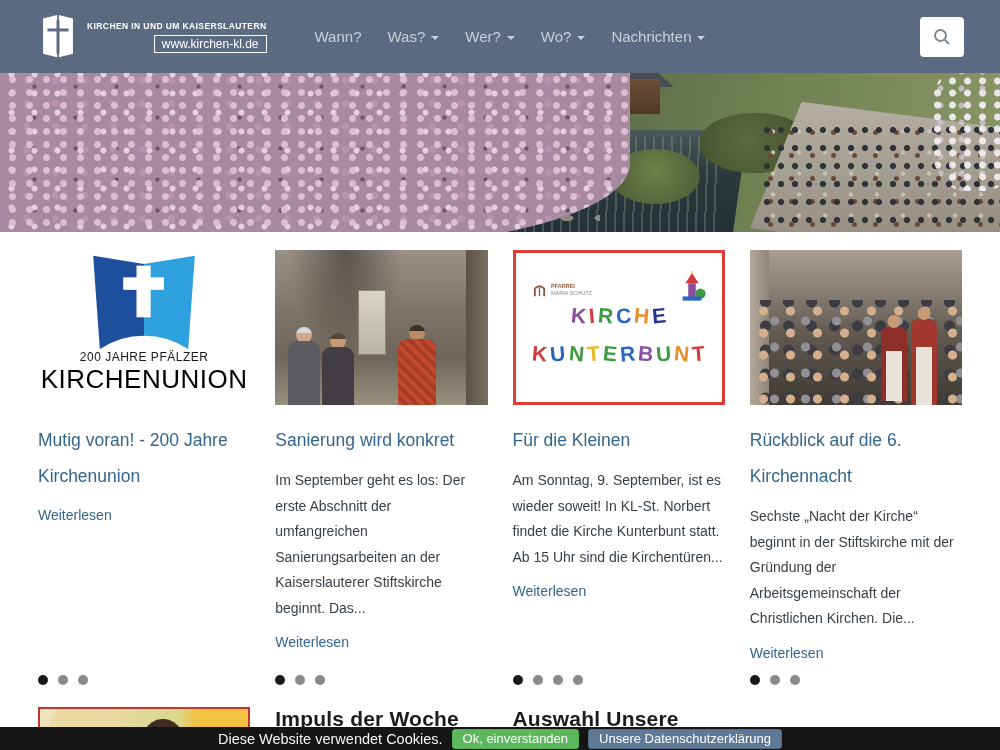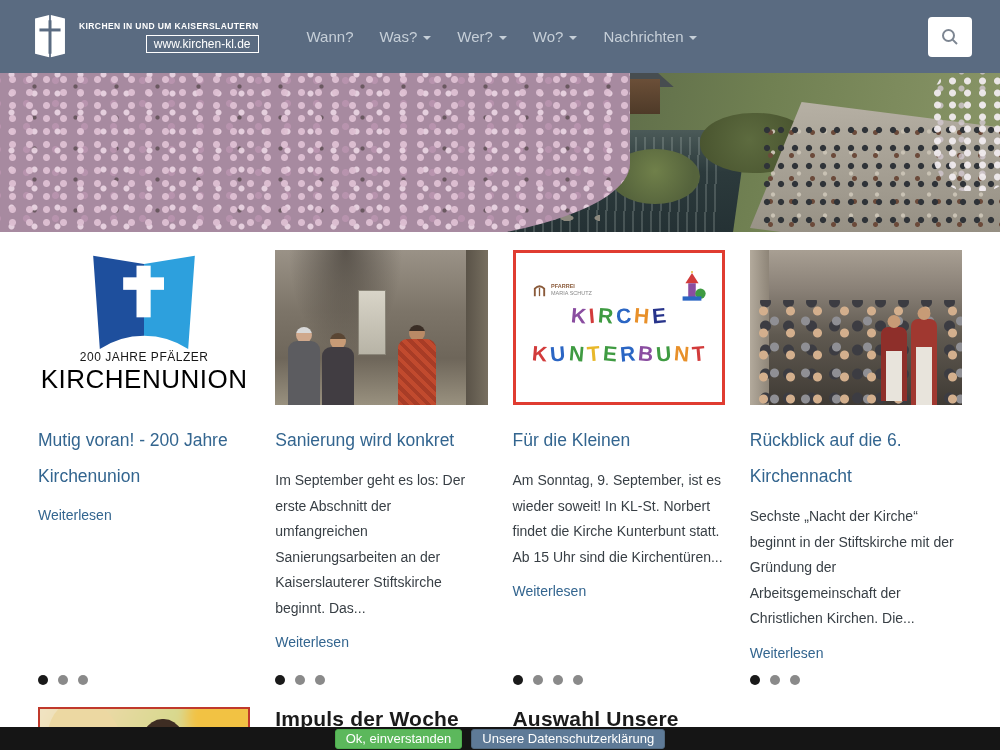--- a/index.html
+++ b/index.html
@@ -4,21 +4,21 @@
 <style>
   * { box-sizing: border-box; }
   html,body { margin:0; padding:0; }
   body {
     width:1000px; height:750px; overflow:hidden; background:#fff;
     font-family:"Liberation Sans", sans-serif; position:relative;
   }
   .page { width:1000px; height:750px; position:relative; overflow:hidden; background:#fff; }
 
   
-  .navbar { height:73px; background:#5a6b81; display:flex; align-items:center; padding:0 28px; }
+  .navbar { height:73px; background:#5a6b81; display:flex; align-items:center; padding:0 36px; }
   .brand { display:flex; align-items:center; gap:7px; cursor:pointer; }
   .brand-text { color:#fff; }
   .brand-title { font-size:8.5px; letter-spacing:.4px; white-space:nowrap; font-weight:bold; }
   .brand-url-row { text-align:right; margin-top:3px; }
   .brand-url { display:inline-block; border:1px solid #fff; font-size:12px; padding:1px 7px; color:#fff; }
   .nav { display:flex; gap:26px; margin-left:48px; }
   .nav-item { display:flex; align-items:center; gap:6px; color:#c6cfd8; font-size:15px; cursor:pointer; text-decoration:none; }
   .caret { width:0; height:0; border-left:4px solid transparent; border-right:4px solid transparent; border-top:4px solid #c6cfd8; margin-top:2px; }
   .search-btn { margin-left:auto; width:44px; height:40px; background:#fff; border:0; border-radius:4px;
     display:flex; align-items:center; justify-content:center; cursor:pointer; }
@@ -402,17 +402,18 @@
             <li>3</li>
             <li>…</li>
             <li>›</li>
             <li>»</li>
           </ul>
       </div>
     </section>
   </main>
 
   <div class="cookie-bar">
+    <span>Diese Website verwendet Cookies.</span>
     <button class="cookie-btn btn-accept">Ok, einverstanden</button>
     <button class="cookie-btn btn-privacy">Unsere Datenschutzerklärung</button>
   </div>
 
 </div>
 
 </body></html>

